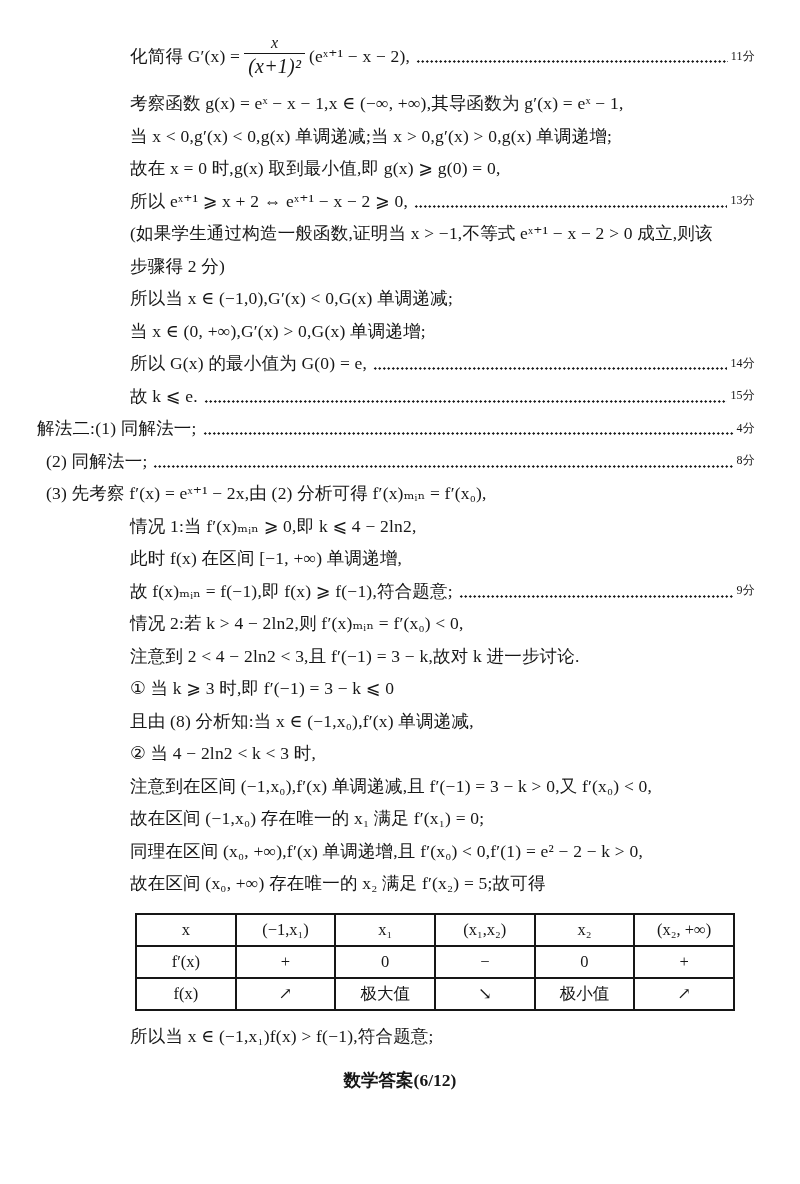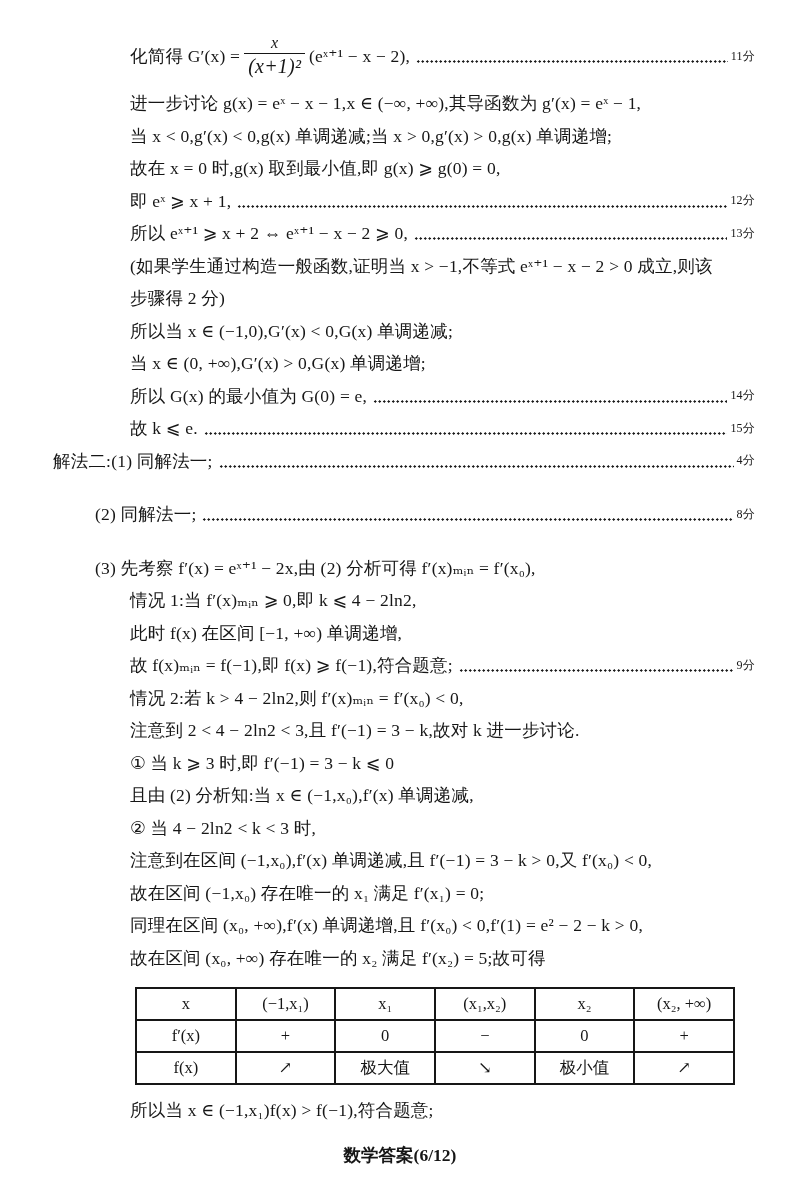--- a/index.html
+++ b/index.html
@@ -8,22 +8,22 @@
     font-family:"Liberation Serif","DejaVu Serif","DejaVu Sans",serif;
     color:#161616;
     -webkit-font-smoothing:antialiased;
   }
   .page{position:relative;width:800px;height:1184px;}
   .content{padding:25px 45px 0 0;}
   .line{
     display:flex;align-items:center;height:32.5px;
     font-size:17.5px;letter-spacing:0.2px;white-space:nowrap;justify-content:space-between;
   }
-  .ind-0{padding-left:53px;}
-  .ind-1{padding-left:95px;margin-top:21px;}
+  .ind-0{padding-left:37px;}
+  .ind-1{padding-left:46px;}
   .ind-2{padding-left:130px;}
   .frac-line{height:62px;}
   .frac{
     display:inline-flex;flex-direction:column;align-items:center;
     vertical-align:middle;margin:0 4px;line-height:1.15;
   }
   .frac .num{font-size:16px;font-style:italic;padding:0 10px;}
   .frac .den{font-size:20px;font-style:italic;border-top:1.5px solid #161616;padding:1px 4px 0 4px;}
   .leader{
     flex:1 1 auto;align-self:center;height:3px;min-width:20px;
@@ -57,32 +57,27 @@
       <span class="frac">
         <span class="num">x</span>
         <span class="den">(x+1)²</span>
       </span>
       <span>(eˣ⁺¹ − x − 2),</span>
       <span class="leader"></span>
       <span class="score">11分</span>
     </div>
 
     <div class="line ind-2">
-      <span>进一步讨论 g(x) = eˣ − x − 1,x ∈ (−∞, +∞),其导函数为 g′(x) = eˣ − 1,</span>
+      <span>考察函数 g(x) = eˣ − x − 1,x ∈ (−∞, +∞),其导函数为 g′(x) = eˣ − 1,</span>
     </div>
     <div class="line ind-2">
       <span>当 x &lt; 0,g′(x) &lt; 0,g(x) 单调递减;当 x &gt; 0,g′(x) &gt; 0,g(x) 单调递增;</span>
     </div>
     <div class="line ind-2">
       <span>故在 x = 0 时,g(x) 取到最小值,即 g(x) ⩾ g(0) = 0,</span>
-    </div>
-    <div class="line ind-2">
-      <span>即 eˣ ⩾ x + 1,</span>
-      <span class="leader"></span>
-      <span class="score">12分</span>
     </div>
     <div class="line ind-2">
       <span>所以 eˣ⁺¹ ⩾ x + 2 ⇔ eˣ⁺¹ − x − 2 ⩾ 0,</span>
       <span class="leader"></span>
       <span class="score">13分</span>
     </div>
     <div class="line ind-2">
       <span>(如果学生通过构造一般函数,证明当 x &gt; −1,不等式 eˣ⁺¹ − x − 2 &gt; 0 成立,则该</span>
     </div>
     <div class="line ind-2">
@@ -132,21 +127,21 @@
     <div class="line ind-2">
       <span>情况 2:若 k &gt; 4 − 2ln2,则 f′(x)ₘᵢₙ = f′(x₀) &lt; 0,</span>
     </div>
     <div class="line ind-2">
       <span>注意到 2 &lt; 4 − 2ln2 &lt; 3,且 f′(−1) = 3 − k,故对 k 进一步讨论.</span>
     </div>
     <div class="line ind-2">
       <span>① 当 k ⩾ 3 时,即 f′(−1) = 3 − k ⩽ 0</span>
     </div>
     <div class="line ind-2">
-      <span>且由 (2) 分析知:当 x ∈ (−1,x₀),f′(x) 单调递减,</span>
+      <span>且由 (8) 分析知:当 x ∈ (−1,x₀),f′(x) 单调递减,</span>
     </div>
     <div class="line ind-2">
       <span>② 当 4 − 2ln2 &lt; k &lt; 3 时,</span>
     </div>
     <div class="line ind-2">
       <span>注意到在区间 (−1,x₀),f′(x) 单调递减,且 f′(−1) = 3 − k &gt; 0,又 f′(x₀) &lt; 0,</span>
     </div>
     <div class="line ind-2">
       <span>故在区间 (−1,x₀) 存在唯一的 x₁ 满足 f′(x₁) = 0;</span>
     </div>

